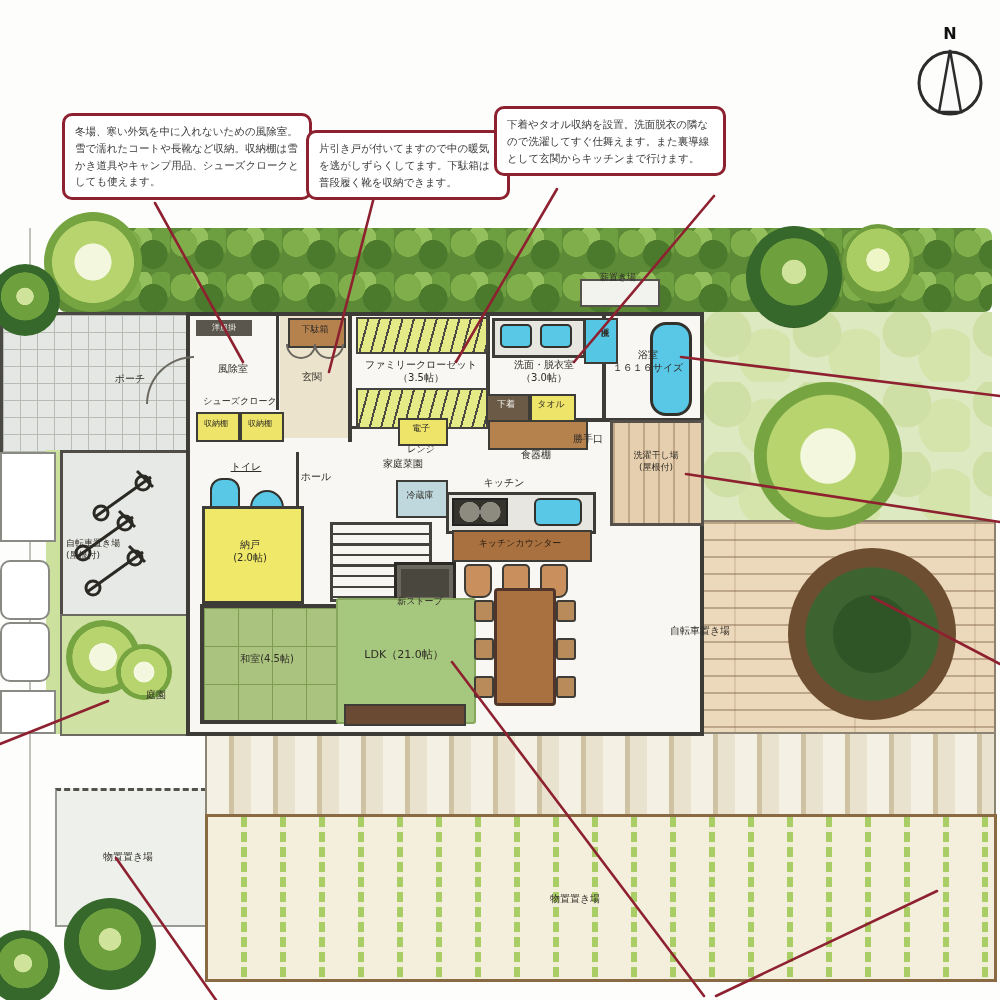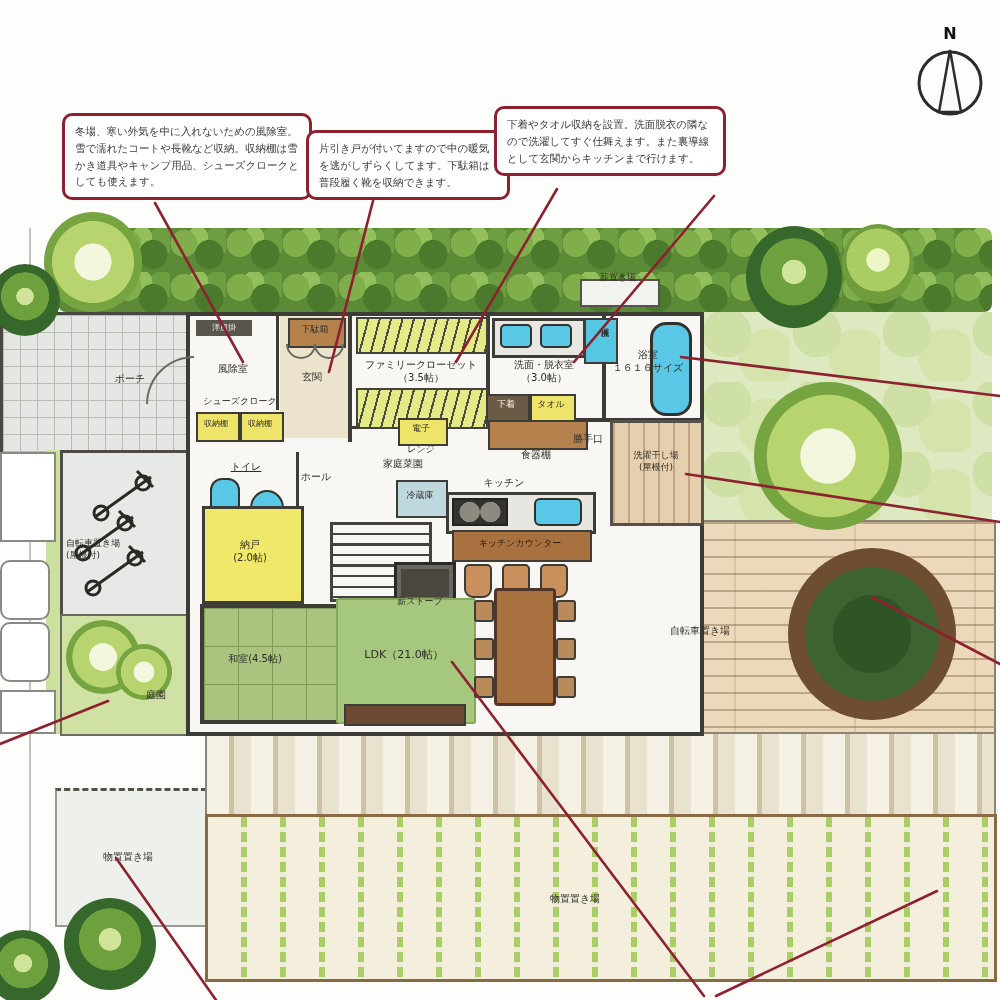--- a/index.html
+++ b/index.html
@@ -227,21 +227,21 @@
   <div class="lbl" style="left:281px;top:470px;width:70px;">ホール</div>
   <div class="lbl" style="left:558px;top:432px;width:60px;">勝手口</div>
   <div class="lbl m" style="left:614px;top:450px;width:84px;z-index:31;">洗濯干し場
 (屋根付)</div>
   <div class="lbl m" style="left:396px;top:490px;width:48px;z-index:31;">冷蔵庫</div>
   <div class="lbl" style="left:464px;top:476px;width:80px;">キッチン</div>
   <div class="lbl m" style="left:452px;top:538px;width:136px;color:#241a10;z-index:31;">キッチンカウンター</div>
   <div class="lbl" style="left:202px;top:538px;width:96px;">納戸
 (2.0帖)</div>
   <div class="lbl m" style="left:384px;top:596px;width:72px;z-index:31;">薪ストーブ</div>
-  <div class="lbl" style="left:188px;top:652px;width:134px;">和室(4.5帖)</div>
+  <div class="lbl" style="left:200px;top:652px;width:134px;">和室(4.5帖)</div>
   <div class="lbl b" style="left:338px;top:648px;width:132px;">LDK（21.0帖）</div>
   <div class="lbl m left" style="left:66px;top:538px;width:112px;z-index:31;">自転車置き場
 (屋根付)</div>
   <div class="lbl" style="left:130px;top:688px;width:52px;">庭園</div>
   <div class="lbl" style="left:650px;top:624px;width:100px;">自転車置き場</div>
   <div class="lbl" style="left:70px;top:850px;width:116px;">物置置き場</div>
   <div class="lbl" style="left:528px;top:892px;width:94px;">物置置き場</div>
 
 
   <svg class="leads" width="1000" height="1000">

